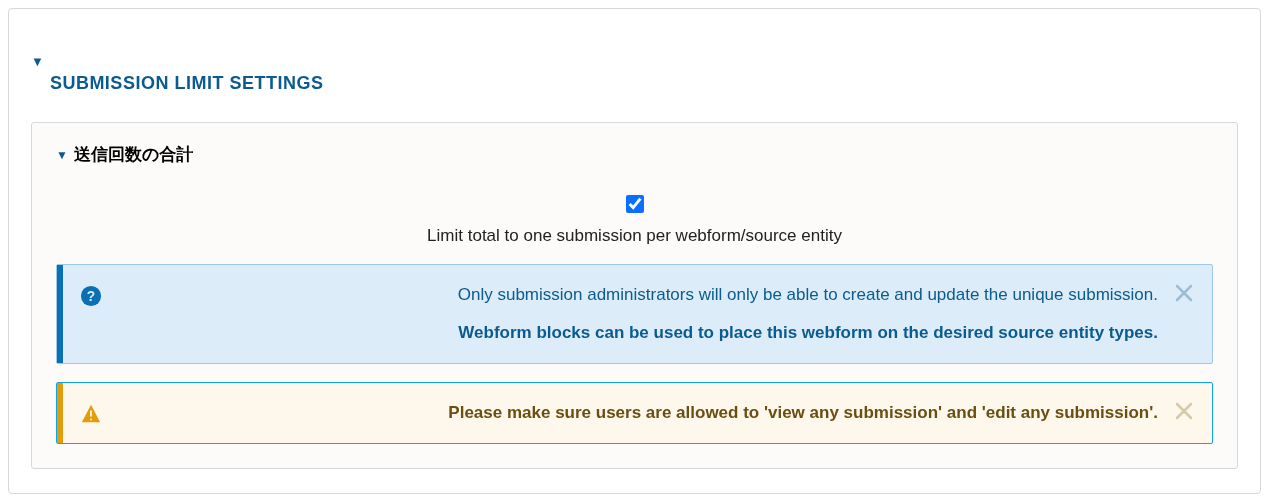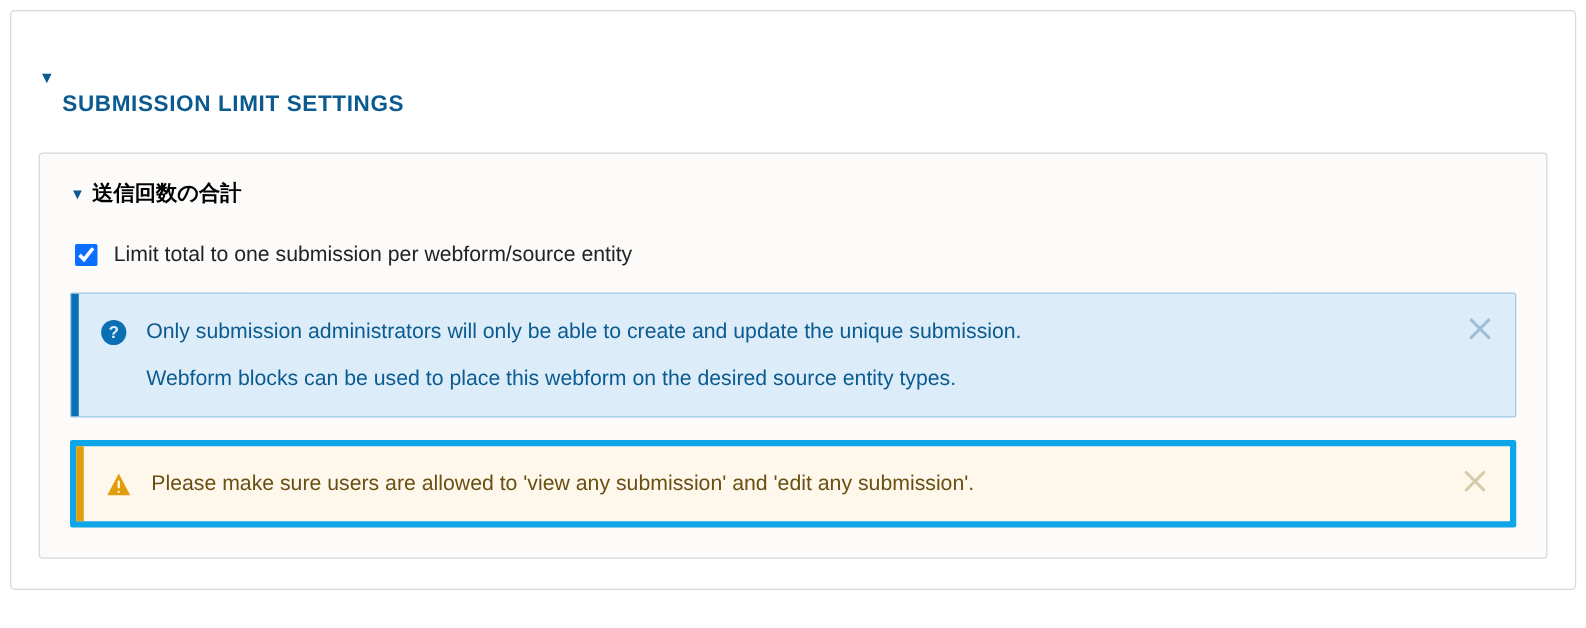--- a/index.html
+++ b/index.html
@@ -55,20 +55,21 @@
   .sub-header .title {
     color: #000000;
     font-weight: 700;
     font-size: 17px;
   }
   .checkbox-row {
     margin-top: 26px;
     display: flex;
     align-items: center;
     gap: 10px;
+    flex-direction: column;
   }
   .checkbox-row input[type="checkbox"] {
     width: 18px;
     height: 18px;
     accent-color: #0a6fff;
     cursor: pointer;
   }
   .checkbox-row label {
     font-size: 17px;
     color: #222;
@@ -95,43 +96,44 @@
     margin-top: 2px;
   }
   .alert .body {
     flex: 1 1 auto;
     margin-left: 12px;
     font-size: 17px;
     line-height: 1.4;
   }
   .alert .body p {
     margin: 0 0 14px 0;
-  }
-  .alert .body p:last-child { margin-bottom: 0; }
+    text-align: right;
+  }
+  .alert .body p:last-child { margin-bottom: 0; font-weight: bold; }
   .alert .close {
     position: absolute;
     right: 16px;
     top: 16px;
     width: 24px;
     height: 24px;
     cursor: pointer;
     display: flex;
     align-items: center;
     justify-content: center;
   }
   .alert-info {
     background: #dcecf9;
     border: 1px solid #9fc7e6;
   }
   .alert-info .stripe { background: #0b6fb3; }
   .alert-info .body { color: #0b5b90; }
   .alert-info .close svg { stroke: #9bbdd6; }
   .alert-warn {
     background: #fef8ec;
-    border: 5px solid #0ea5e9;
+    border: 1px solid #0ea5e9;
   }
   .alert-warn .stripe { background: #e29d0b; }
   .alert-warn .body { color: #6a4e12; }
   .alert-warn .close svg { stroke: #d6cba8; }
   svg { display: block; }
 </style>
 </head>
 <body>
 
 <div class="outer-panel">

